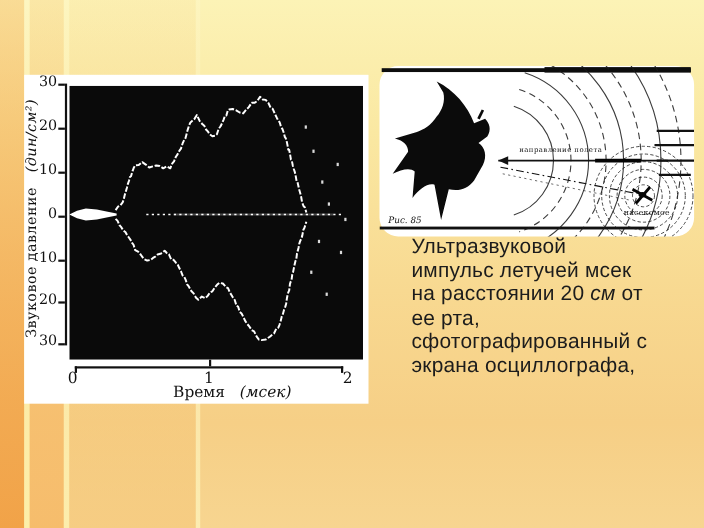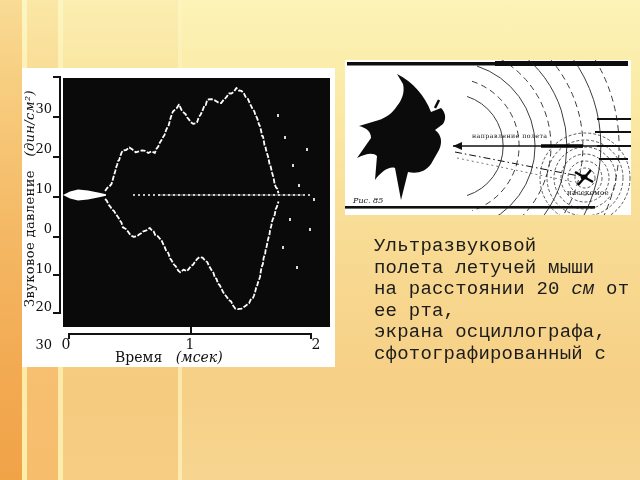--- a/index.html
+++ b/index.html
@@ -11,38 +11,38 @@
   .stripe{position:absolute;top:0;bottom:0;}
   #st1{left:0;width:22px;background:linear-gradient(180deg,rgba(244,176,88,.35),rgba(241,160,68,.95));}
   #g1{left:22px;width:5px;background:linear-gradient(180deg,rgba(255,250,210,.4),rgba(253,240,170,.95));}
   #st2{left:27px;width:31px;background:linear-gradient(180deg,rgba(246,196,118,.25),rgba(246,186,104,.9));}
   #g2{left:58px;width:5px;background:linear-gradient(180deg,rgba(255,250,210,.35),rgba(253,240,175,.9));}
   #st3{left:63px;width:115px;background:linear-gradient(180deg,rgba(246,205,135,.12),rgba(245,198,120,.55));}
   #g3{left:178px;width:4px;background:linear-gradient(180deg,rgba(255,250,215,.25),rgba(253,242,185,.8));}
 
   .panel{position:absolute;background:#ffffff;}
   #osc-panel{left:22px;top:68px;width:313px;height:299px;}
-  #bat-panel{left:345px;top:60px;width:286px;height:155px;}
+  #bat-panel{left:345px;top:60px;width:286px;height:155px;border-radius:17px;}
 
   #wave-svg{position:absolute;left:41px;top:10px;}
   #bat-svg{position:absolute;left:0;top:0;}
   #y-axis-line{position:absolute;left:37px;top:8px;width:2px;height:238px;background:#111;}
   .ytick-bar{position:absolute;left:31px;width:6px;height:2px;background:#111;}
-  .ytick-label{position:absolute;left:4px;width:26px;text-align:right;font:13px "DejaVu Serif",serif;color:#111;margin-top:34px;}
+  .ytick-label{position:absolute;left:4px;width:26px;text-align:right;font:13px "DejaVu Serif",serif;color:#111;}
   #y-label{
     position:absolute;left:-107px;top:122px;width:230px;height:17px;text-align:center;
     transform:rotate(-90deg);font:13px "DejaVu Serif",serif;color:#111;letter-spacing:.4px;white-space:nowrap;
   }
   #x-axis-line{position:absolute;left:46px;top:265px;width:244px;height:2px;background:#111;}
   .x-endtick{position:absolute;width:2px;height:6px;background:#111;}
   .xtick-label{position:absolute;top:268px;width:16px;text-align:center;font:14px "DejaVu Serif",serif;color:#111;}
-  #x-label{position:absolute;left:93px;top:281px;width:150px;text-align:left;font:14px "DejaVu Serif",serif;color:#111;}
+  #x-label{position:absolute;left:93px;top:281px;width:150px;text-align:right;font:14px "DejaVu Serif",serif;color:#111;}
   .it{font-style:italic;}
 
-  #desc{position:absolute;left:374px;top:236px;width:258px;font-size:19px;line-height:21.5px;color:#1c1c1c;letter-spacing:.2px;font-family:Liberation Mono, monospace;}
+  #desc{position:absolute;left:374px;top:214px;width:258px;font-size:19px;line-height:21.5px;color:#1c1c1c;letter-spacing:.2px;}
   .cap-line{height:21.5px;white-space:nowrap;}
 
   .batlabel{font-family:"DejaVu Serif",serif;fill:#111;}
 </style>
 </head>
 <body>
 
 <div id="slide">
 
   <div class="stripe" id="st1"></div>
@@ -173,20 +173,20 @@
       </g>
 
       <text x="127" y="78" font-size="6.3" letter-spacing="0.4" class="batlabel">направление полета</text>
       <text x="222" y="135" font-size="7" letter-spacing="0.3" class="batlabel">насекомое</text>
       <text x="8" y="143" font-size="8" font-style="italic" class="batlabel">Рис. 85</text>
     </svg>
   </div>
 
   <div id="desc">
       <div class="cap-line"><span>Ультразвуковой</span></div>
-      <div class="cap-line"><span>полета летучей мыши</span></div>
+      <div class="cap-line"><span>импульс летучей мсек</span></div>
       <div class="cap-line"><span>на расстоянии 20 </span><span class="it">см</span><span> от</span></div>
       <div class="cap-line"><span>ее рта,</span></div>
+      <div class="cap-line"><span>сфотографированный с</span></div>
       <div class="cap-line"><span>экрана осциллографа,</span></div>
-      <div class="cap-line"><span>сфотографированный с</span></div>
     </div>
 
 </div>
 
 </body></html>

